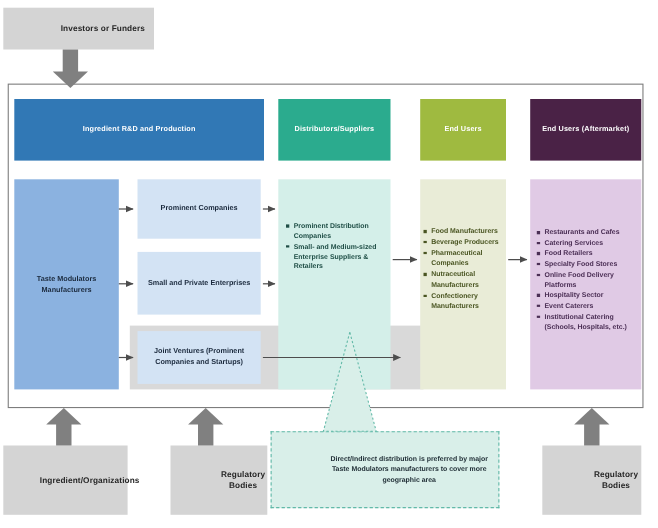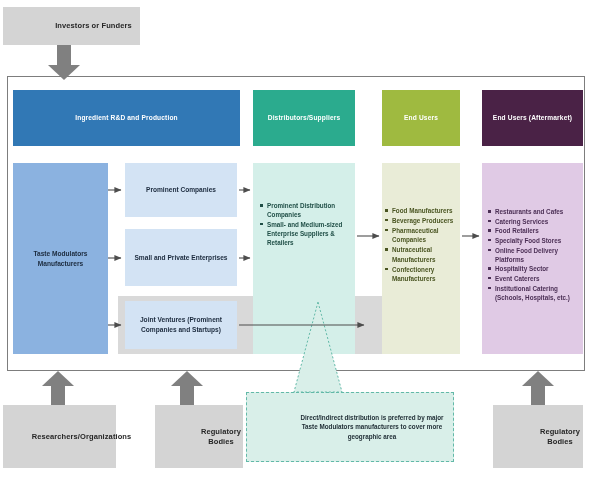--- a/index.html
+++ b/index.html
@@ -107,21 +107,21 @@
       <li>Food Retailers</li>
       <li>Specialty Food Stores</li>
       <li>Online Food Delivery Platforms</li>
       <li>Hospitality Sector</li>
       <li>Event Caterers</li>
       <li>Institutional Catering (Schools, Hospitals, etc.)</li>
     </ul>
 </div>
 
 <div class="abs gray-box ctr" style="left:3px;top:405px;width:113px;height:63px;">
-  <span>Researchers/Organizations</span>
+  <span>Ingredient/Organizations</span>
 </div>
 <div class="abs gray-box ctr" style="left:155px;top:405px;width:88px;height:63px;">
   <span>Regulatory Bodies</span>
 </div>
 <div class="abs gray-box ctr" style="left:493px;top:405px;width:90px;height:63px;">
   <span>Regulatory Bodies</span>
 </div>
 
 <div class="abs ctr" id="distribution-callout">
   <div class="txt">Direct/Indirect distribution is preferred by major Taste Modulators manufacturers to cover more geographic area</div>

